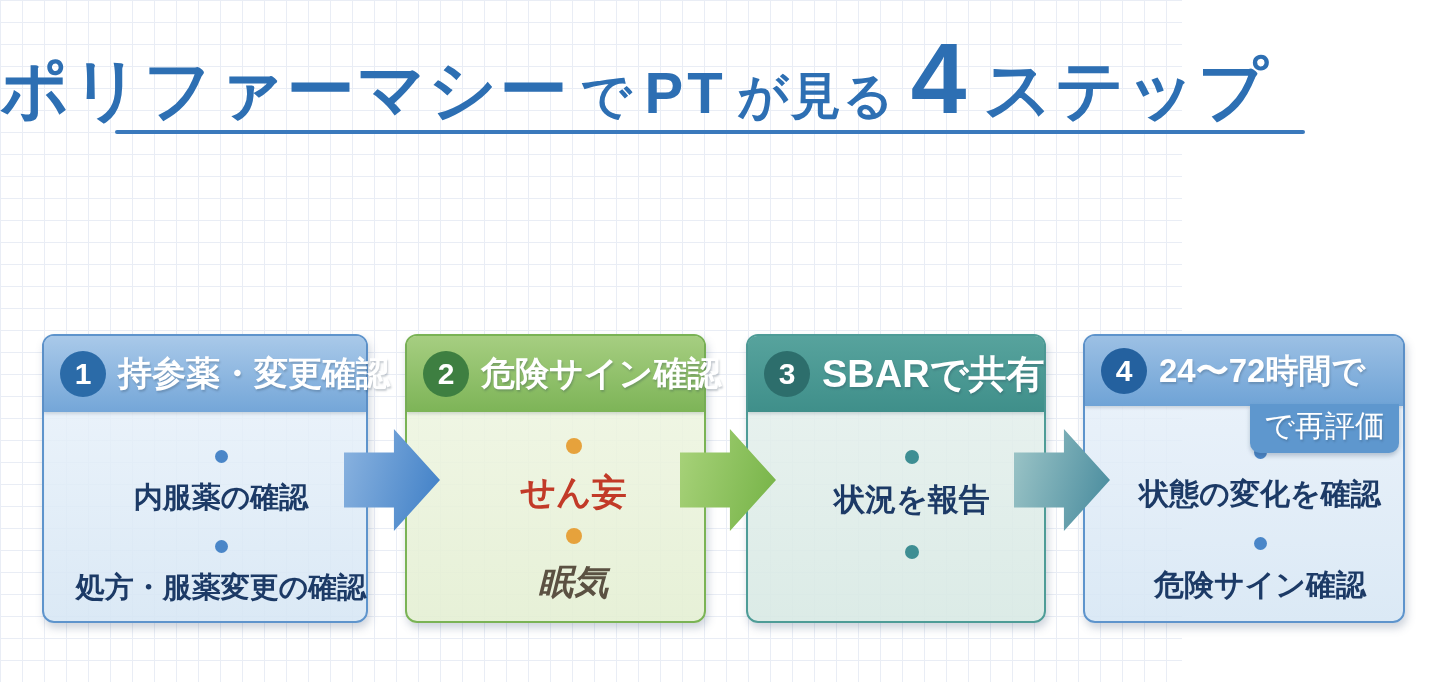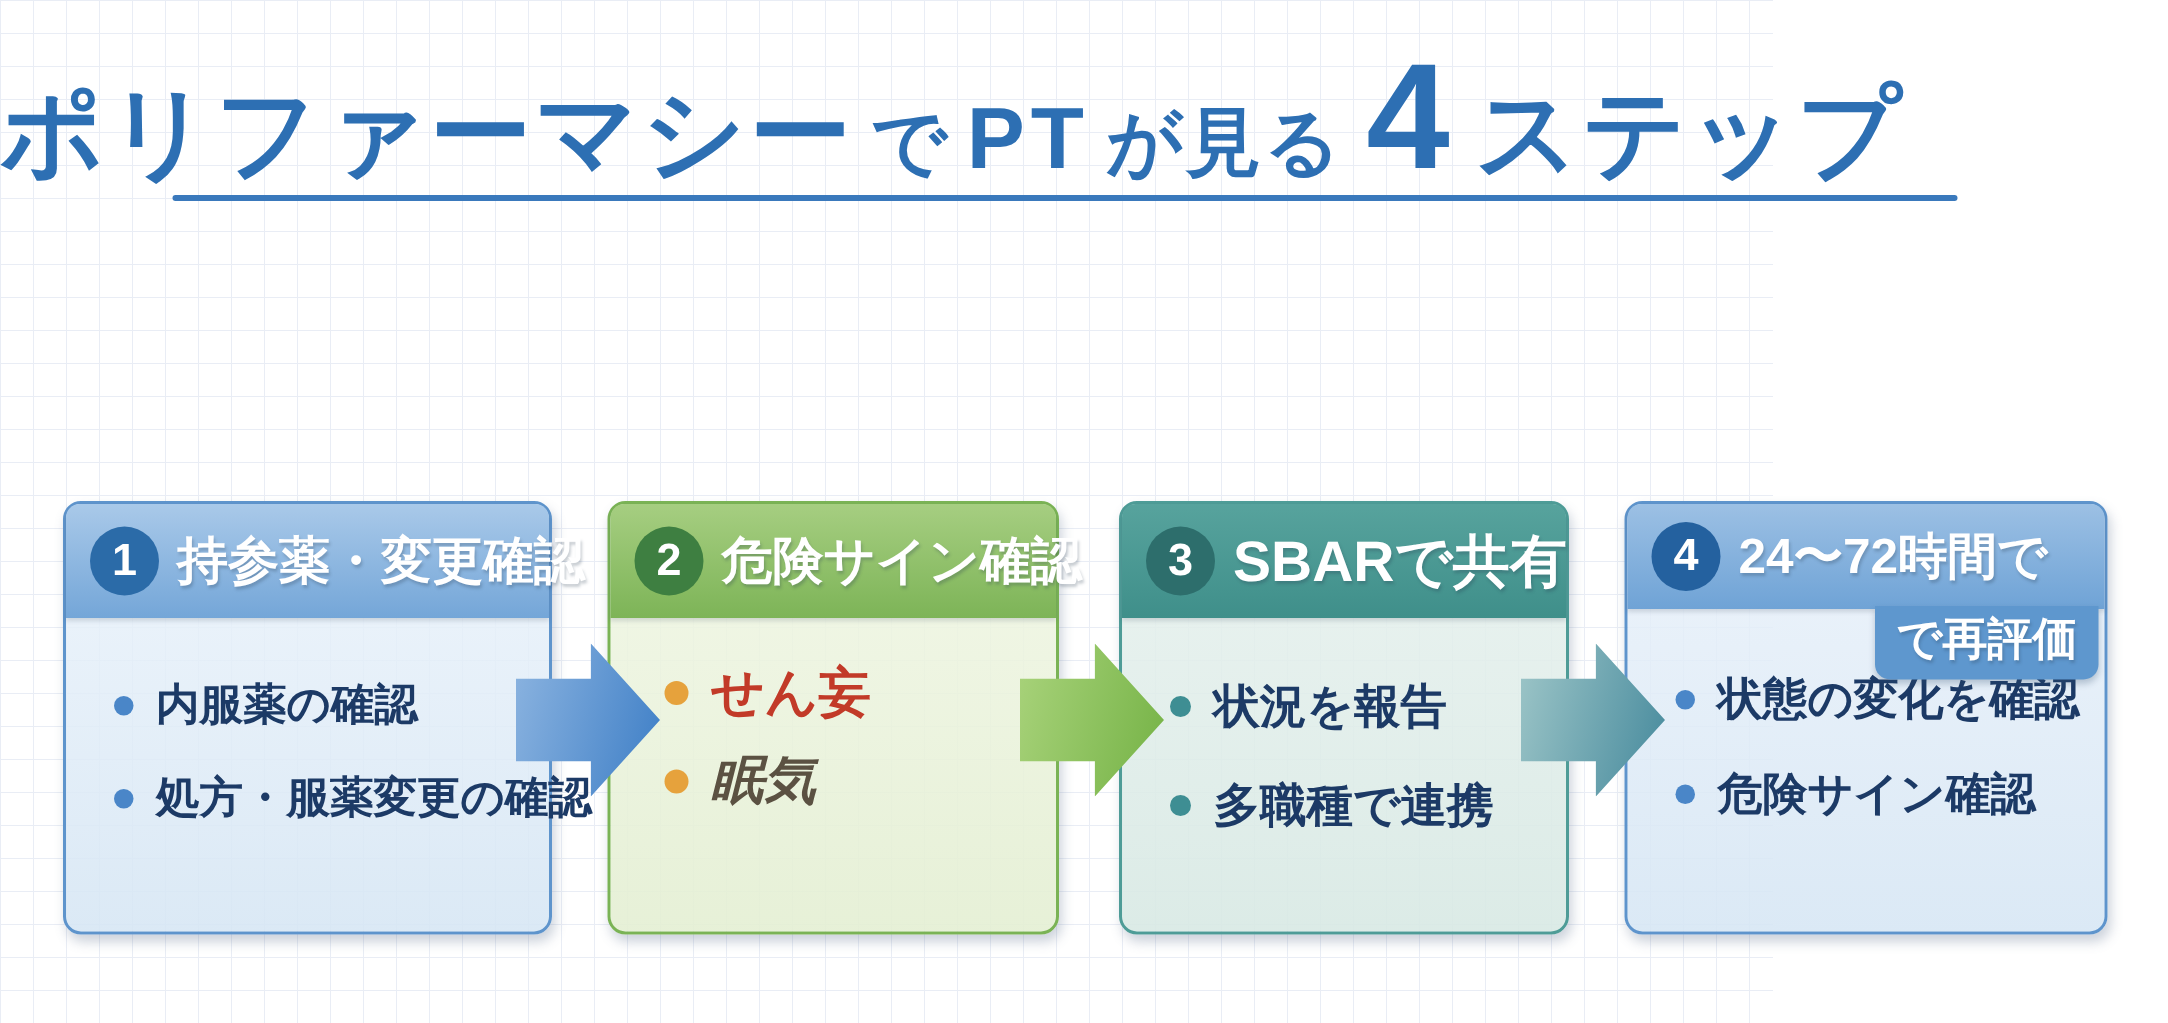--- a/index.html
+++ b/index.html
@@ -46,21 +46,21 @@
     width:46px; height:46px; border-radius:50%;
     display:flex; align-items:center; justify-content:center;
     color:#ffffff; font-size:30px; font-weight:800; flex:0 0 46px;
   }
   .card-title {
     color:#ffffff; font-weight:800; font-size:34px; white-space:nowrap;
     text-shadow:1px 2px 2px rgba(40,60,80,.25);
     text-align:right;
   }
   .card-body { padding:38px 0 0 32px; }
-  .item { display:flex; align-items:center; gap:15px; margin-bottom:22px; }
+  .item { display:flex; align-items:center; gap:15px; margin-bottom:22px;flex-direction:column; }
   .dot { border-radius:50%; flex:0 0 auto; }
   .item-text { font-weight:700; white-space:nowrap; }
 
   
   .card1 { left:42px; width:326px; border-color:#5e94cc;
            background:linear-gradient(rgba(235,243,251,.82), rgba(214,230,244,.88)); }
   .card1 .card-header { background:linear-gradient(#a9c9e9,#74a6d8); }
   .card1 .badge { background:#2b6ba8; }
   .card1 .dot { width:13px; height:13px; background:#4a86c8; }
   .card1 .item-text { font-size:29px; color:#1c3a66; }
@@ -88,21 +88,21 @@
   .card3 .item { margin-bottom:24px; }
 
   
   .card4 { left:1083px; width:322px; border-color:#5e94cc;
            background:linear-gradient(rgba(233,241,250,.82), rgba(214,230,244,.88)); }
   .card4 .card-header { height:70px; background:linear-gradient(#9cc0e4,#6fa3d6); }
   .card4 .badge { background:#24619f; }
   .card4 .card-title { font-size:33px; }
   .card4 .header-tab {
     position:absolute; top:68px; right:4px;
-    background:#5e97ce; color:#ffffff; font-weight:700; font-size:30px;
+    background:#5e97ce; color:#ffffff; font-weight:400; font-size:30px;
     padding:2px 14px 6px 14px; border-radius:0 0 10px 10px;
     box-shadow:0 3px 4px rgba(50,80,110,.28);
     text-shadow:1px 2px 2px rgba(40,60,80,.25); white-space:nowrap;
   }
   .card4 .card-body { padding-top:40px; }
   .card4 .dot { width:13px; height:13px; background:#4a86c8; }
   .card4 .item-text { font-size:30px; color:#1c3a66; }
 
   
   .arrow {
@@ -167,21 +167,20 @@
       <div class="badge">3</div>
       <div class="card-title">SBARで共有</div>
     </div>
     <div class="card-body">
       <div class="item">
         <span class="dot"></span>
         <span class="item-text">状況を報告</span>
       </div>
       <div class="item">
         <span class="dot"></span>
-        <span class="item-text">多職種で連携</span>
       </div>
     </div>
   </div>
 
   <div class="card card4">
     <div class="card-header">
       <div class="badge">4</div>
       <div class="card-title">24〜72時間で</div>
     </div>
     <div class="header-tab">で再評価</div>

